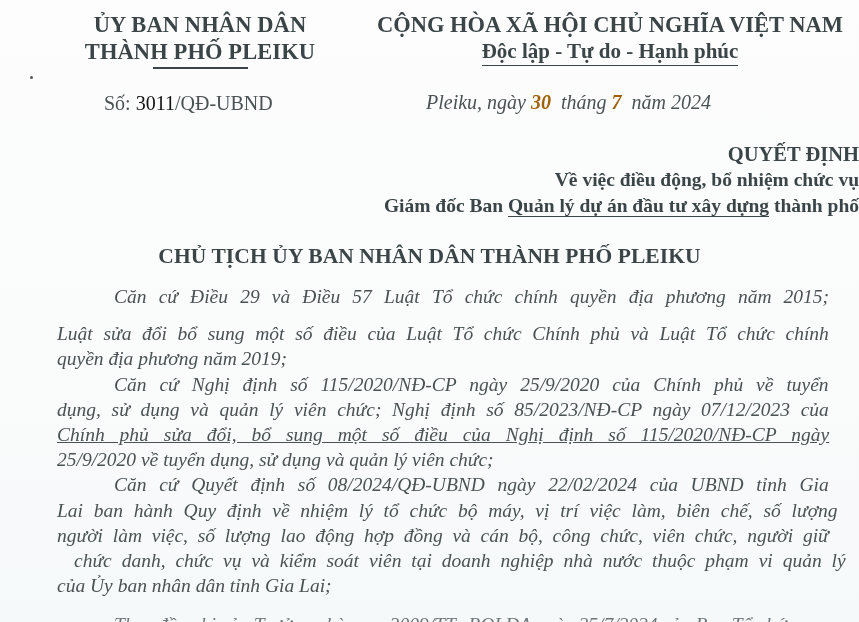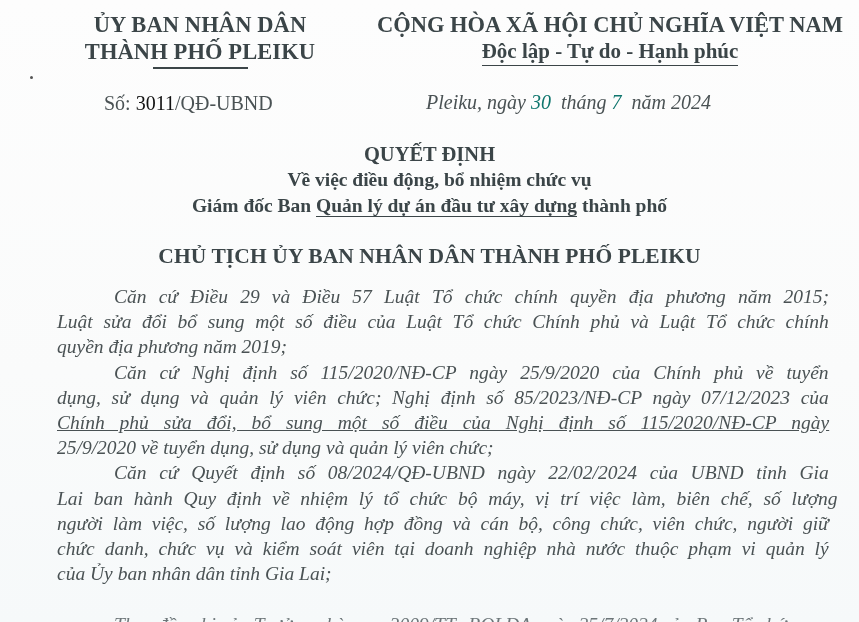--- a/index.html
+++ b/index.html
@@ -73,29 +73,29 @@
     .dateline {
       position: absolute;
       left: 426px;
       top: 91px;
       font-size: 20px;
       font-style: italic;
       color: #4a5254;
       white-space: nowrap;
     }
     .dateline .v {
-      font-weight: normal;
-      color: #0f766e;
+      font-weight: bold;
+      color: #a16207;
     }
     .title-block {
       position: absolute;
       left: 0;
       width: 859px;
       top: 142px;
-      text-align: center;
+      text-align: right;
       font-weight: bold;
       color: #3b4548;
     }
     .title-block .t1 { font-size: 20.5px; line-height: 25px; }
     .title-block .t2 { font-size: 19.5px; line-height: 26px; padding-left: 20px; }
     .title-block .t3 { font-size: 19.5px; line-height: 26px; }
     .title-block .t3 .ul {
       border-bottom: 1.2px solid #3b4548;
     }
     .authority {
@@ -183,33 +183,33 @@
     <div class="t3">
       <span>Giám đốc Ban </span><span class="ul">Quản lý dự án đầu tư xây dựng</span><span> thành phố</span>
     </div>
   </div>
 
   <div class="authority">CHỦ TỊCH ỦY BAN NHÂN DÂN THÀNH PHỐ PLEIKU</div>
 
   <div class="body-text">
     <div>
       <span class="ln first" style="display: block; word-spacing: 7.26667px;">Căn cứ Điều 29 và Điều 57 Luật Tổ chức chính quyền địa phương năm 2015;</span>
-      <span class="ln" style="display: block; word-spacing: 5.77778px;">Luật sửa đổi bổ sung một số điều của Luật Tổ chức Chính phủ và Luật Tổ chức chính</span>
+      <span class="ln" style="display: block; word-spacing: 5.77778px; margin-top: 12px;">Luật sửa đổi bổ sung một số điều của Luật Tổ chức Chính phủ và Luật Tổ chức chính</span>
       <span class="ln">quyền địa phương năm 2019;</span>
     </div>
     <div>
       <span class="ln first" style="display: block; word-spacing: 8.08333px;">Căn cứ Nghị định số 115/2020/NĐ-CP ngày 25/9/2020 của Chính phủ về tuyển</span>
       <span class="ln" style="display: block; word-spacing: 5.85714px;">dụng, sử dụng và quản lý viên chức; Nghị định số 85/2023/NĐ-CP ngày 07/12/2023 của</span>
       <span class="ln" style="display: block; word-spacing: 10.0714px; text-decoration: underline;">Chính phủ sửa đổi, bổ sung một số điều của Nghị định số 115/2020/NĐ-CP ngày</span>
       <span class="ln">25/9/2020 về tuyển dụng, sử dụng và quản lý viên chức;</span>
     </div>
     <div>
       <span class="ln first" style="display: block; word-spacing: 7.81818px;">Căn cứ Quyết định số 08/2024/QĐ-UBND ngày 22/02/2024 của UBND tỉnh Gia</span>
       <span class="ln" style="display: block; word-spacing: 5.89474px;">Lai ban hành Quy định về nhiệm lý tổ chức bộ máy, vị trí việc làm, biên chế, số lượng</span>
       <span class="ln" style="display: block; word-spacing: 4.88235px;">người làm việc, số lượng lao động hợp đồng và cán bộ, công chức, viên chức, người giữ</span>
-      <span class="ln" style="display: block; word-spacing: 5.05882px;">chức danh, chức vụ và kiểm soát viên tại doanh nghiệp nhà nước thuộc phạm vi quản lý</span>
+      <span class="ln" style="display: block; word-spacing: 5.05882px; margin-left: 17px;">chức danh, chức vụ và kiểm soát viên tại doanh nghiệp nhà nước thuộc phạm vi quản lý</span>
       <span class="ln">của Ủy ban nhân dân tỉnh Gia Lai;</span>
     </div>
   </div>
 
   <div class="cut-line">Theo đề nghị của Trưởng phòng ... 3009/TTr-BQLDA ngày 25/7/2024 của Ban Tổ chức</div>
 
 </div>
 
 </body></html>

